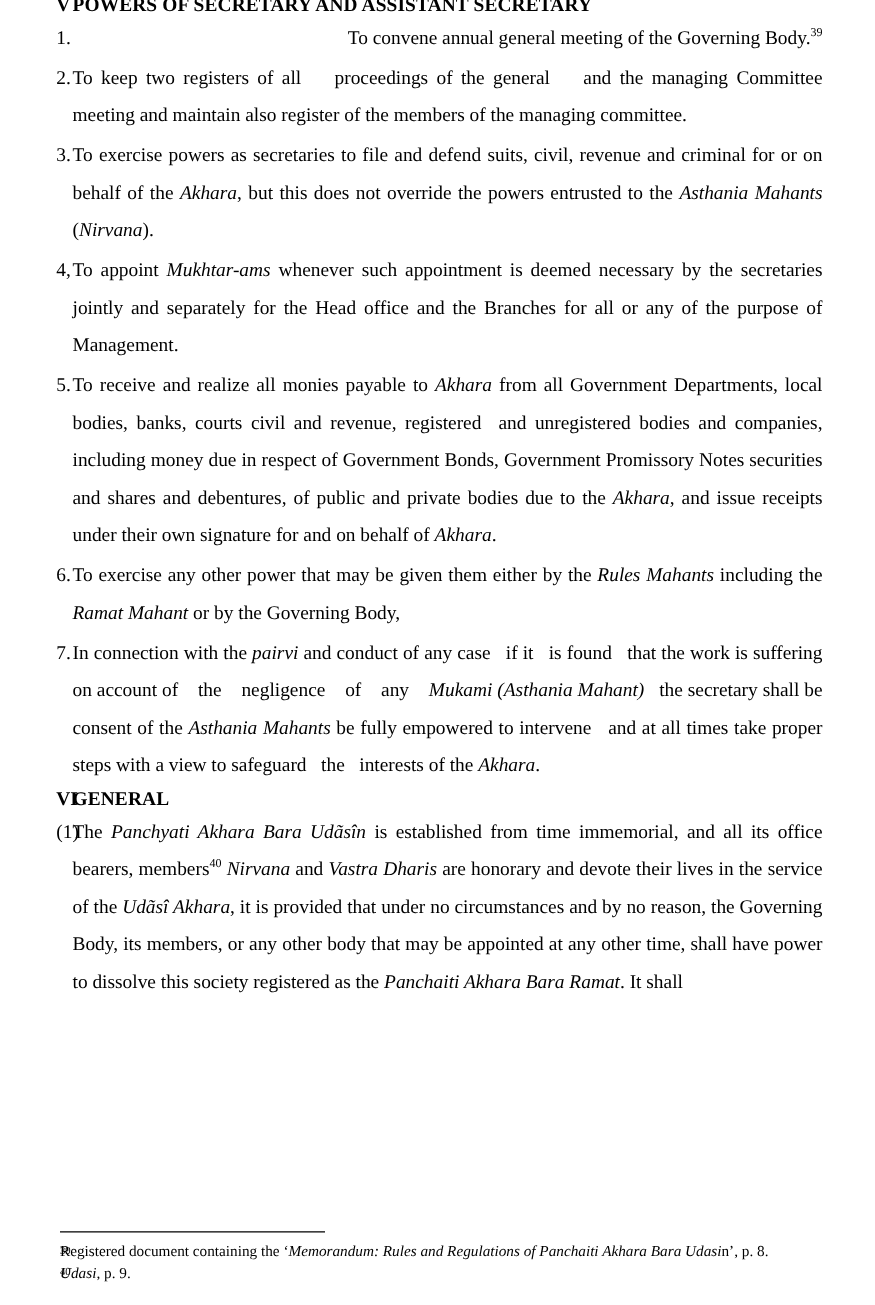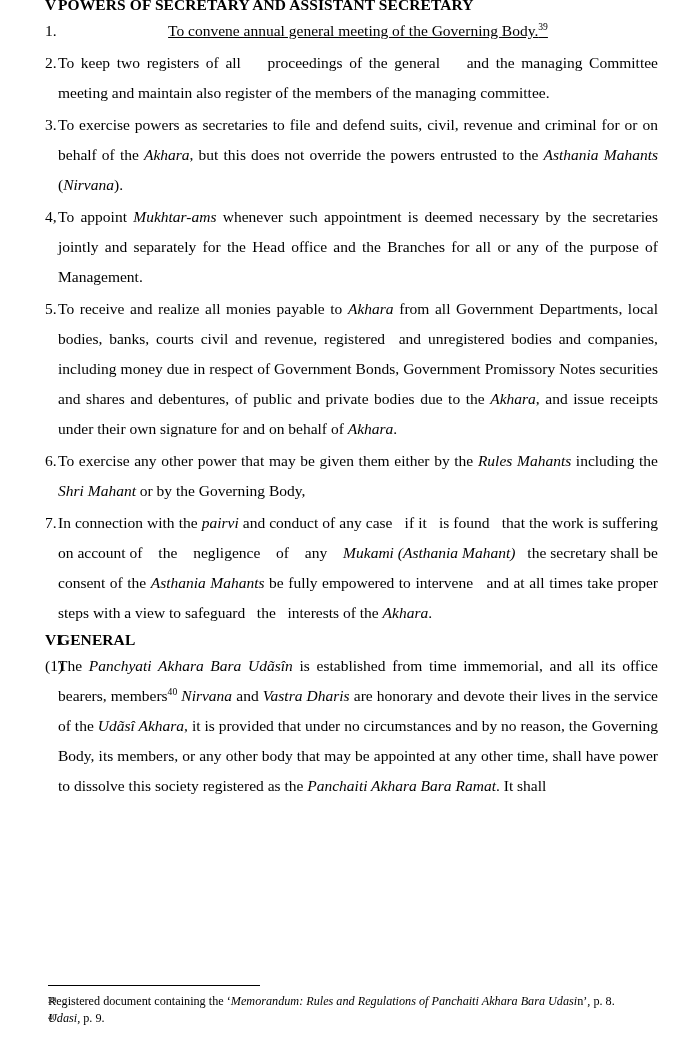--- a/index.html
+++ b/index.html
@@ -59,22 +59,21 @@
   .clause .body {
     flex: 1 1 auto;
     padding-right: 42px;
     font-size: 15.5px;
     line-height: 30px;
     text-align: justify;
     text-justify: inter-word;
     hyphens: none;
   }
   .clause .body.last-left {
-    text-align: center;
-    text-decoration: underline;
+    text-align: right;
   }
 
   i, .it { font-style: italic; margin-top: 22px; }
 
   sup {
     font-size: 0.62em;
     vertical-align: super;
     line-height: 0;
   }
 
@@ -145,21 +144,21 @@
       <div class="clause">
         <span class="marker">4,</span>
         <span class="body">To appoint <i>Mukhtar-ams</i> whenever such appointment is deemed necessary by the secretaries jointly and separately for the Head office and the Branches for all or any of the purpose of Management.</span>
       </div>
       <div class="clause">
         <span class="marker">5.</span>
         <span class="body">To receive and realize all monies payable to <i>Akhara</i> from all Government Departments, local bodies, banks, courts civil and revenue, registered&nbsp; and unregistered bodies and companies, including money due in respect of Government Bonds, Government Promissory Notes securities and shares and debentures, of public and private bodies due to the <i>Akhara</i>, and issue receipts under their own signature for and on behalf of <i>Akhara</i>.</span>
       </div>
       <div class="clause">
         <span class="marker">6.</span>
-        <span class="body">To exercise any other power that may be given them either by the <i>Rules Mahants</i> including the <i>Shri Mahant</i> or by the Governing Body,</span>
+        <span class="body">To exercise any other power that may be given them either by the <i>Rules Mahants</i> including the <i>Ramat Mahant</i> or by the Governing Body,</span>
       </div>
       <div class="clause">
         <span class="marker">7.</span>
         <span class="body">In connection with the <i>pairvi</i> and conduct of any case&nbsp;&nbsp; if it&nbsp;&nbsp; is found&nbsp;&nbsp; that the work is suffering on account of&nbsp;&nbsp;&nbsp; the&nbsp;&nbsp;&nbsp; negligence&nbsp;&nbsp;&nbsp; of&nbsp;&nbsp;&nbsp; any&nbsp;&nbsp;&nbsp; <i>Mukami (Asthania Mahant)</i>&nbsp;&nbsp; the secretary shall be consent of the <i>Asthania Mahants</i> be fully empowered to intervene&nbsp;&nbsp; and at all times take proper steps with a view to safeguard&nbsp;&nbsp; the&nbsp;&nbsp; interests of the <i>Akhara</i>.</span>
       </div>
     </div>
 
   <div class="section-head" style="margin-top:3px;">
     <span class="numeral">VI</span>
     <span class="title">GENERAL</span>

